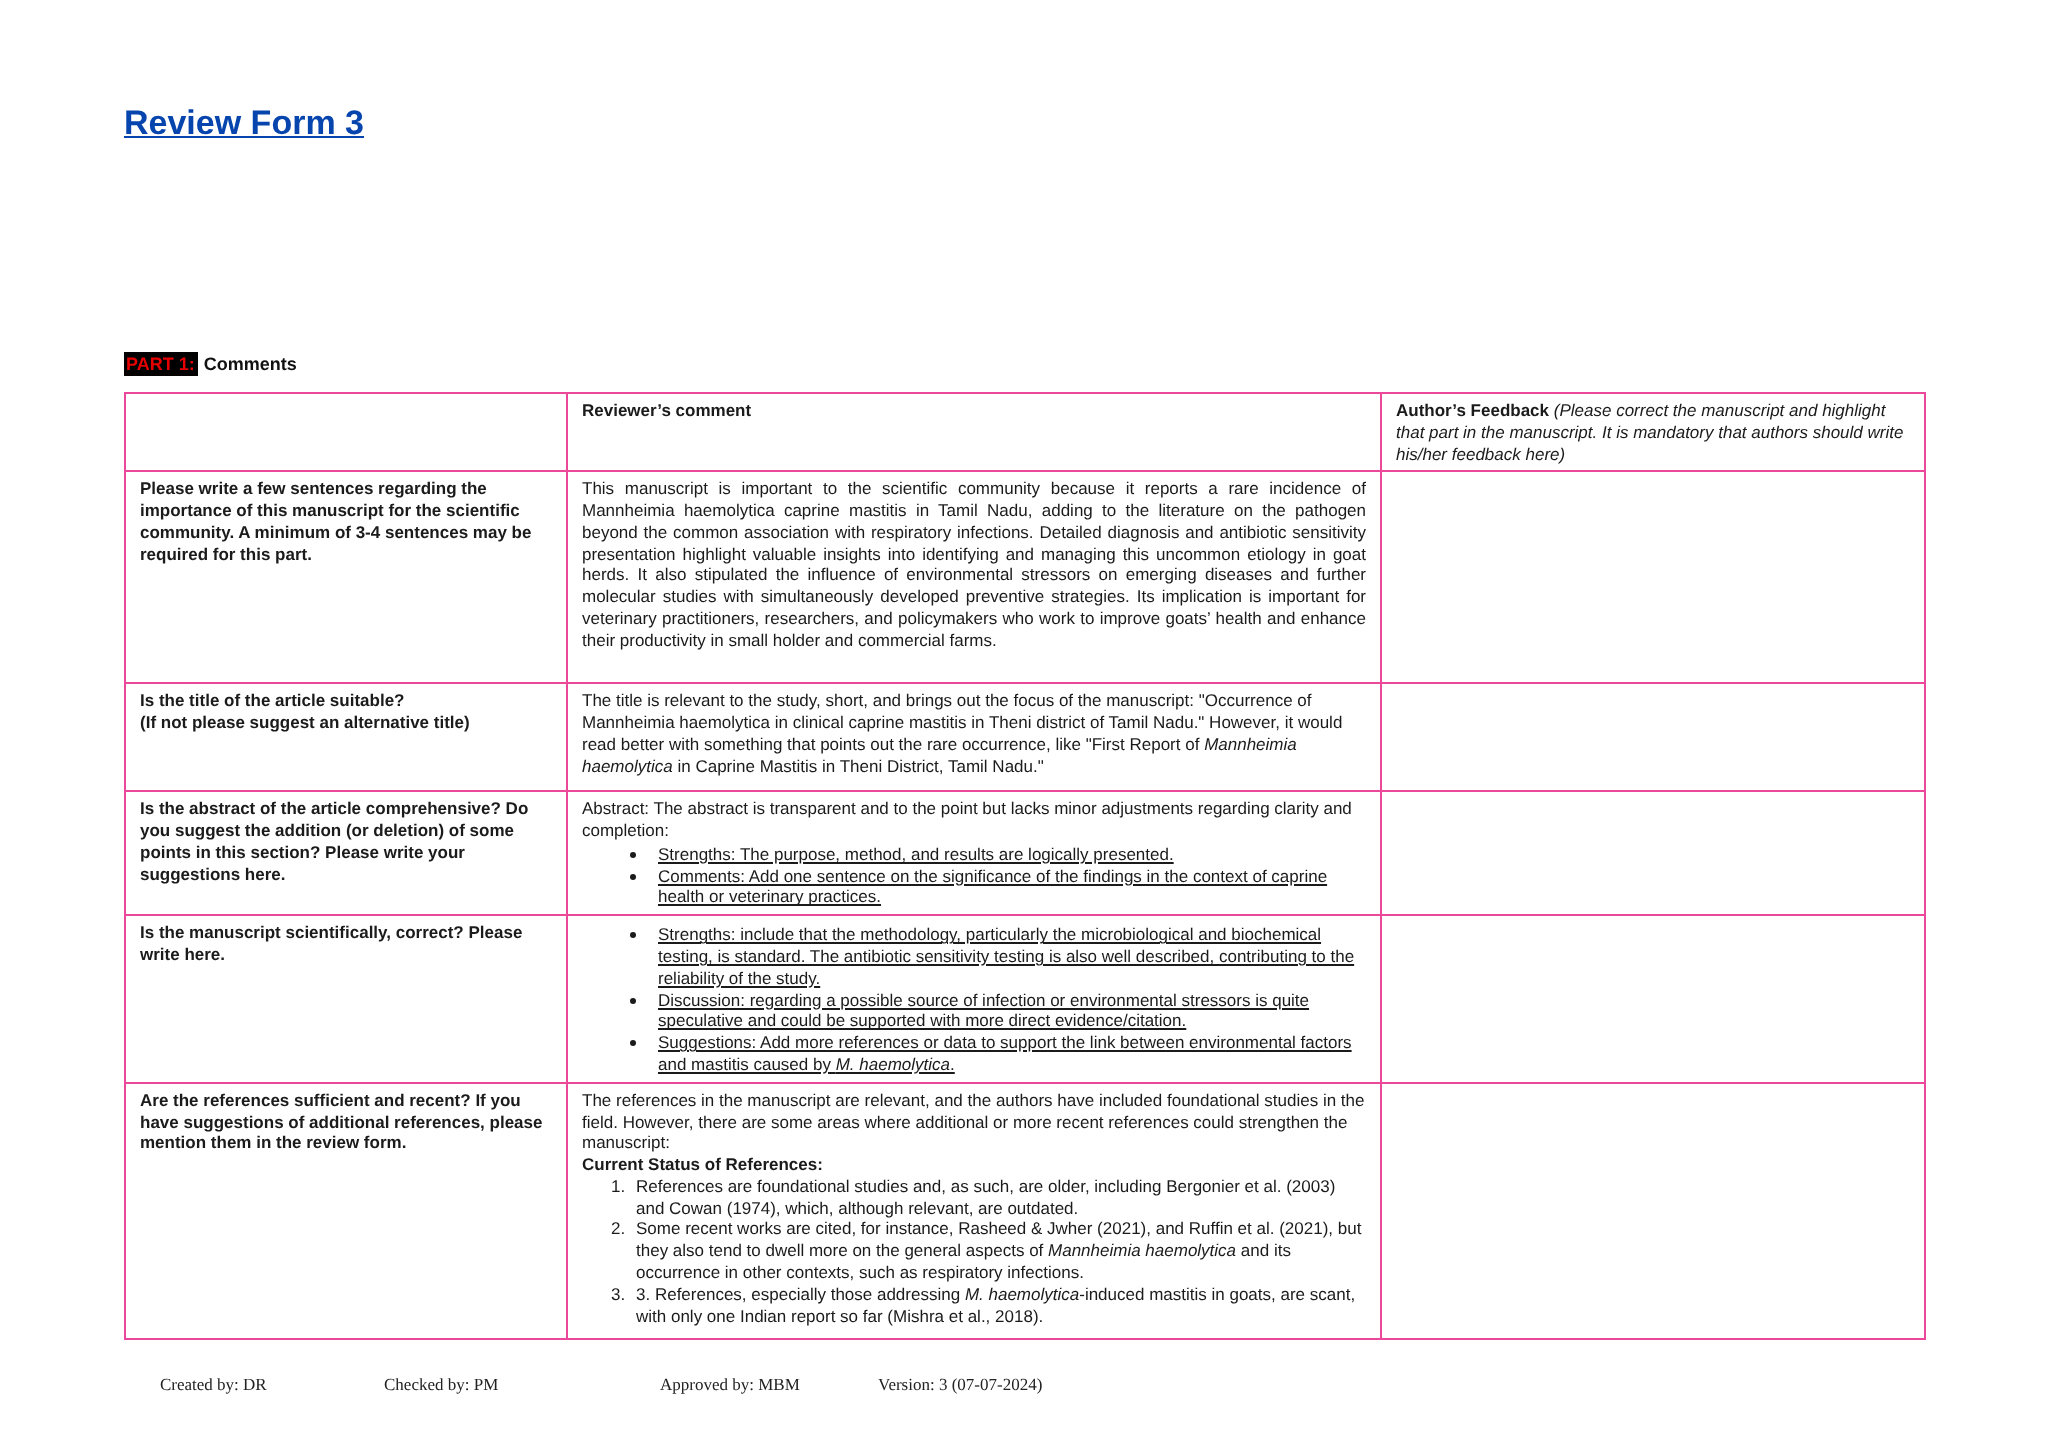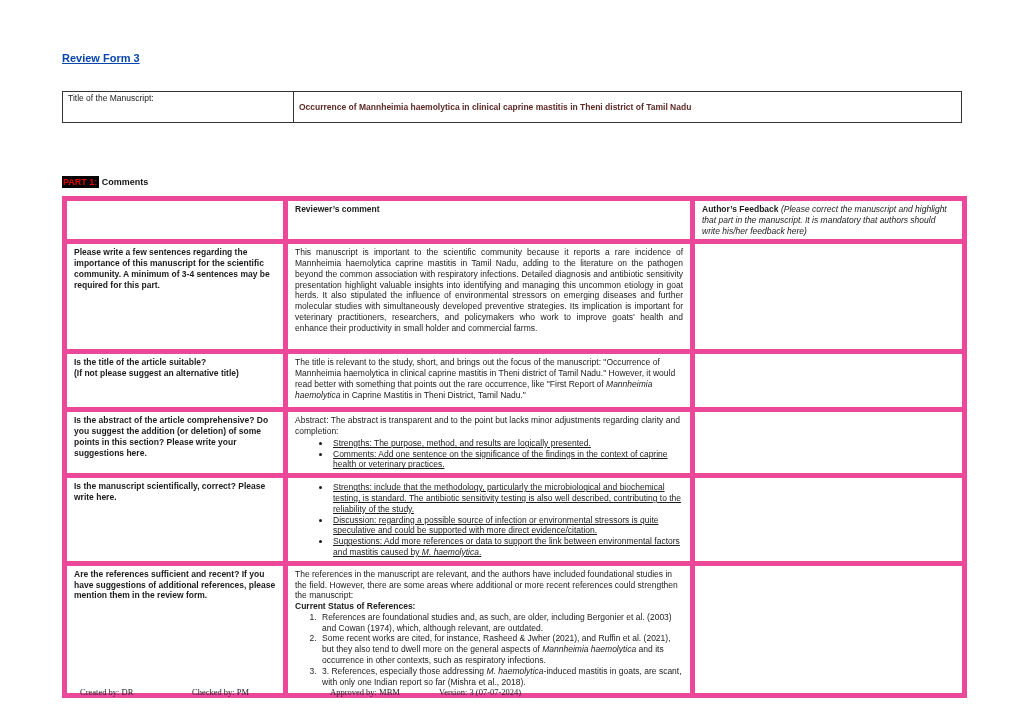--- a/index.html
+++ b/index.html
@@ -6,21 +6,21 @@
   body{
     width:1024px;height:724px;background:#ffffff;position:relative;
     font-family:"Liberation Sans",sans-serif;color:#1b1b1b;
     -webkit-font-smoothing:antialiased;
   }
   .page{position:absolute;inset:0;}
 
   
   .heading{
     position:absolute;left:62px;top:52px;
-    font-size:11px;font-weight:bold;color:#0645ad;text-decoration:underline;
+    font-size:17px;font-weight:bold;color:#0645ad;text-decoration:underline;
   }
 
   
   table.meta{
     position:absolute;left:62px;top:91px;width:900px;
     border-collapse:collapse;table-layout:fixed;
     font-size:8.5px;line-height:1.25;
   }
   table.meta td{border:1px solid #333;padding:1px 5px;vertical-align:top;overflow:hidden;}
   table.meta td.lbl{width:220px;}
@@ -37,21 +37,21 @@
   .part-line{position:absolute;left:62px;top:177px;font-size:9px;font-weight:bold;}
   .part-hl{background:#000000;color:#e60000;padding:1px 2px 1px 1px;}
   .part-word{color:#111;margin-top:32px;}
 
   
   table.comments{
     position:absolute;left:62px;top:196px;width:900px;
     border-collapse:collapse;table-layout:fixed;
     font-size:8.5px;line-height:1.27;
   }
-  table.comments td{border:5px solid #ec4899;vertical-align:top;padding:3px 7px;overflow:hidden;}
+  table.comments td{border:1px solid #ec4899;vertical-align:top;padding:3px 7px;overflow:hidden;}
   table.comments col.c1{width:221px;}
   table.comments col.c2{width:407px;}
   table.comments col.c3{width:272px;}
   table.comments tr.hdr td{height:22px;}
   table.comments tr.rowA td{height:99px;}
   table.comments tr.rowB td{height:47px;}
   table.comments tr.rowC td{height:49px;}
   table.comments tr.rowD td{height:70px;}
   table.comments tr.rowE td{height:121px;}
   td.question{font-weight:bold;padding:3px 8px 0 13px;}
@@ -78,24 +78,20 @@
 </style>
 </head>
 <body>
 
 <div class="page">
 
   <div class="heading">Review Form 3</div>
 
   <table class="meta">
     <tbody>
-    <tr class="r-title">
-      <td class="lbl">Title of the Manuscript:</td>
-      <td class="val val-mid ms-title">Occurrence of Mannheimia haemolytica in clinical caprine mastitis in Theni district of Tamil Nadu</td>
-    </tr>
   </tbody>
     </table>
 
   <div class="part-line">
     <span class="part-hl">PART 1:</span>
     <span class="part-word">Comments</span>
   </div>
 
   <table class="comments">
     <colgroup>

